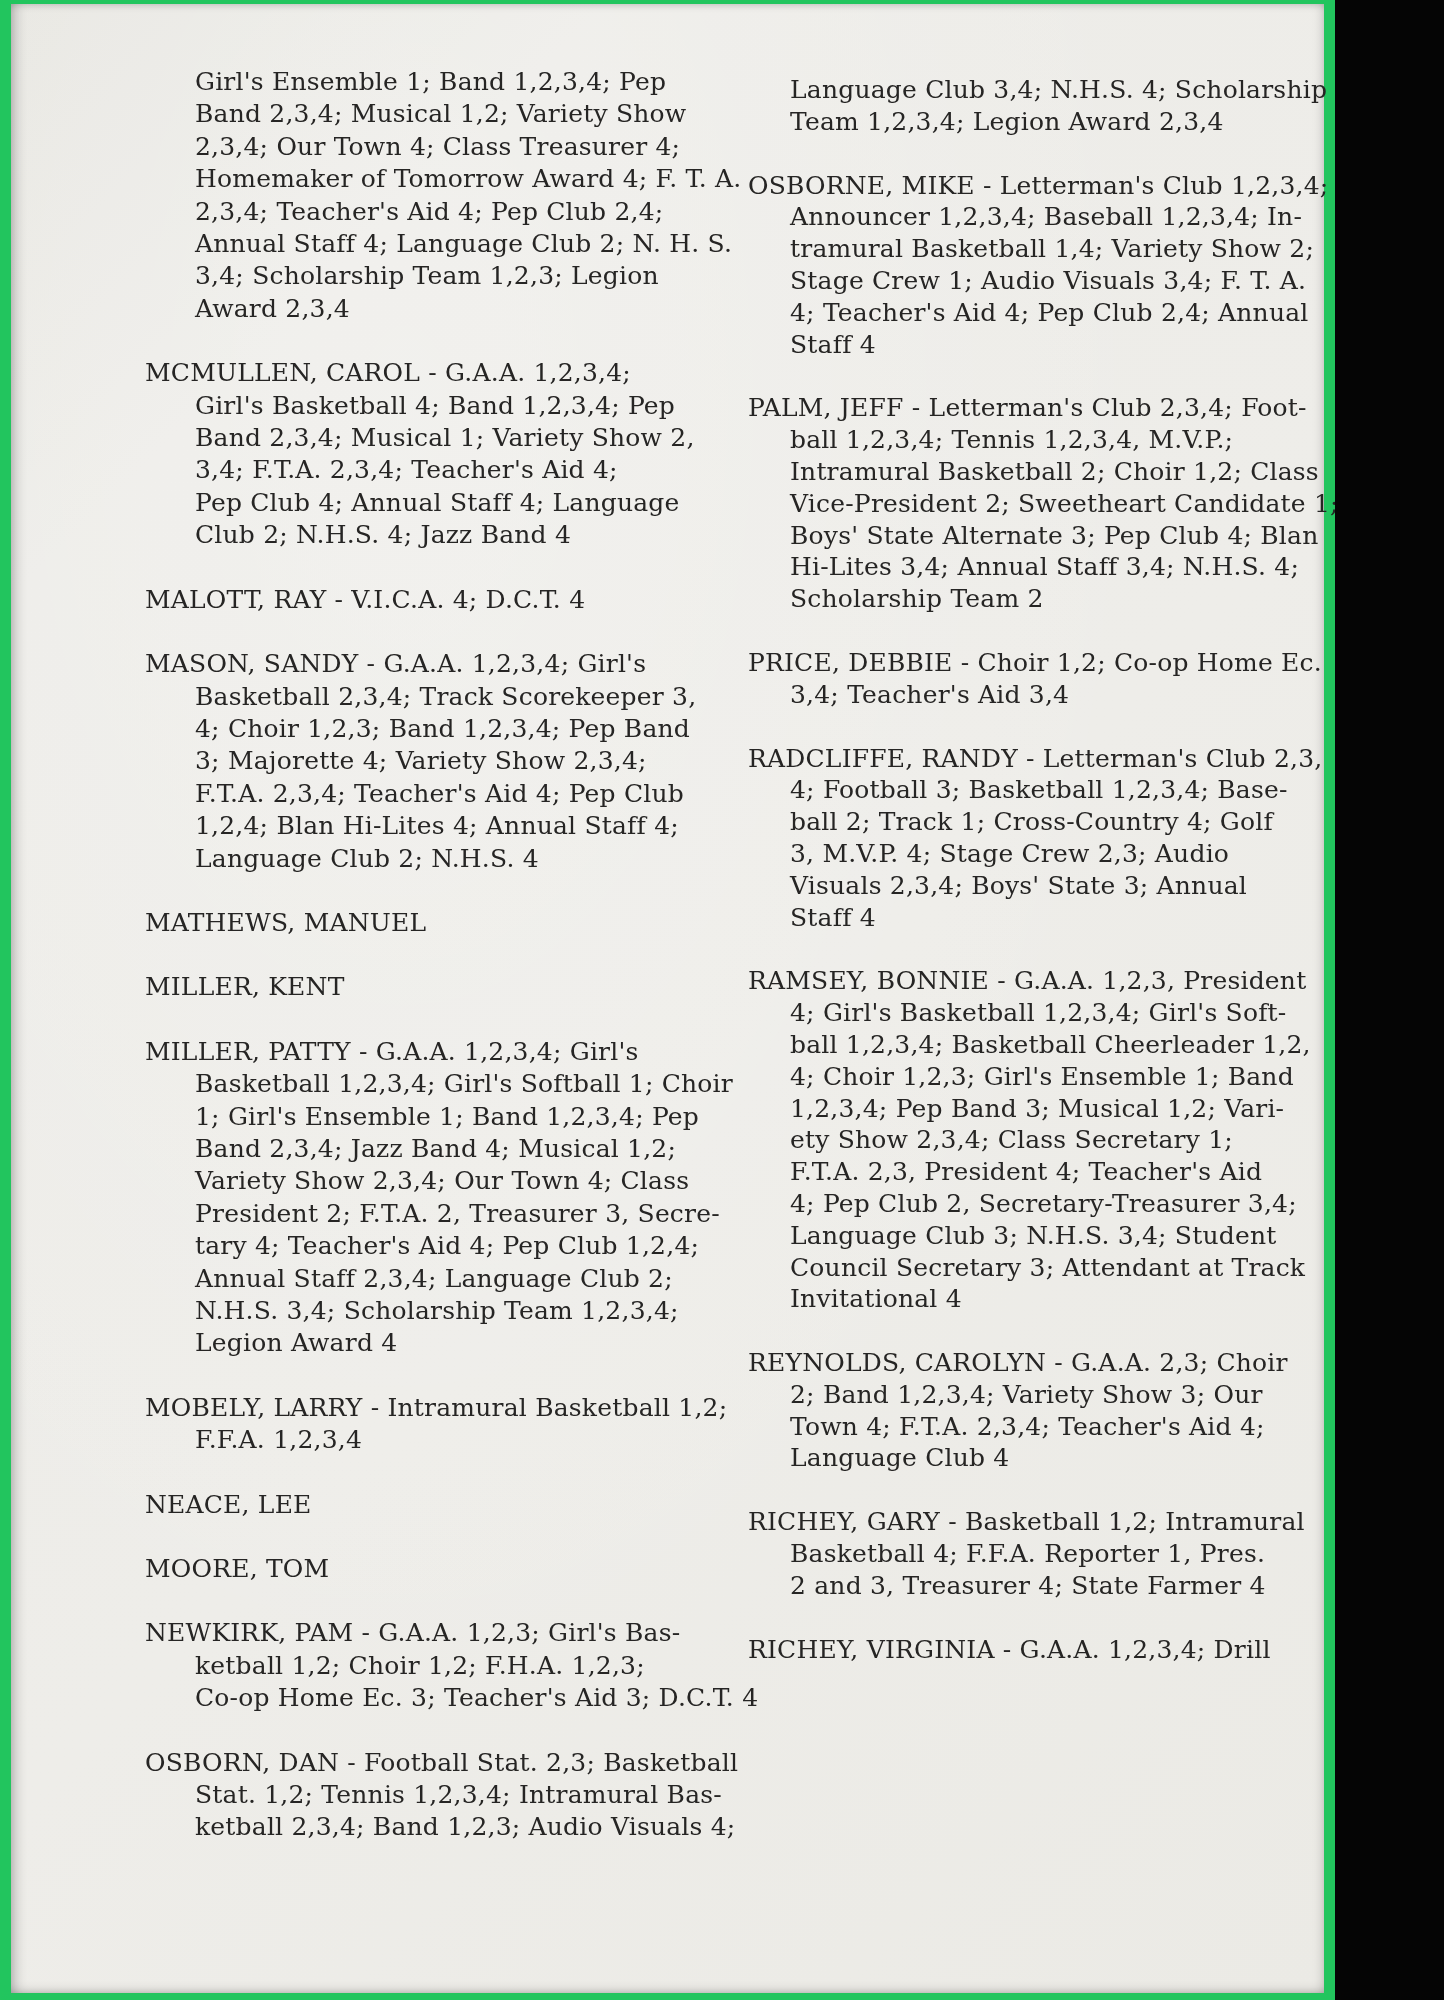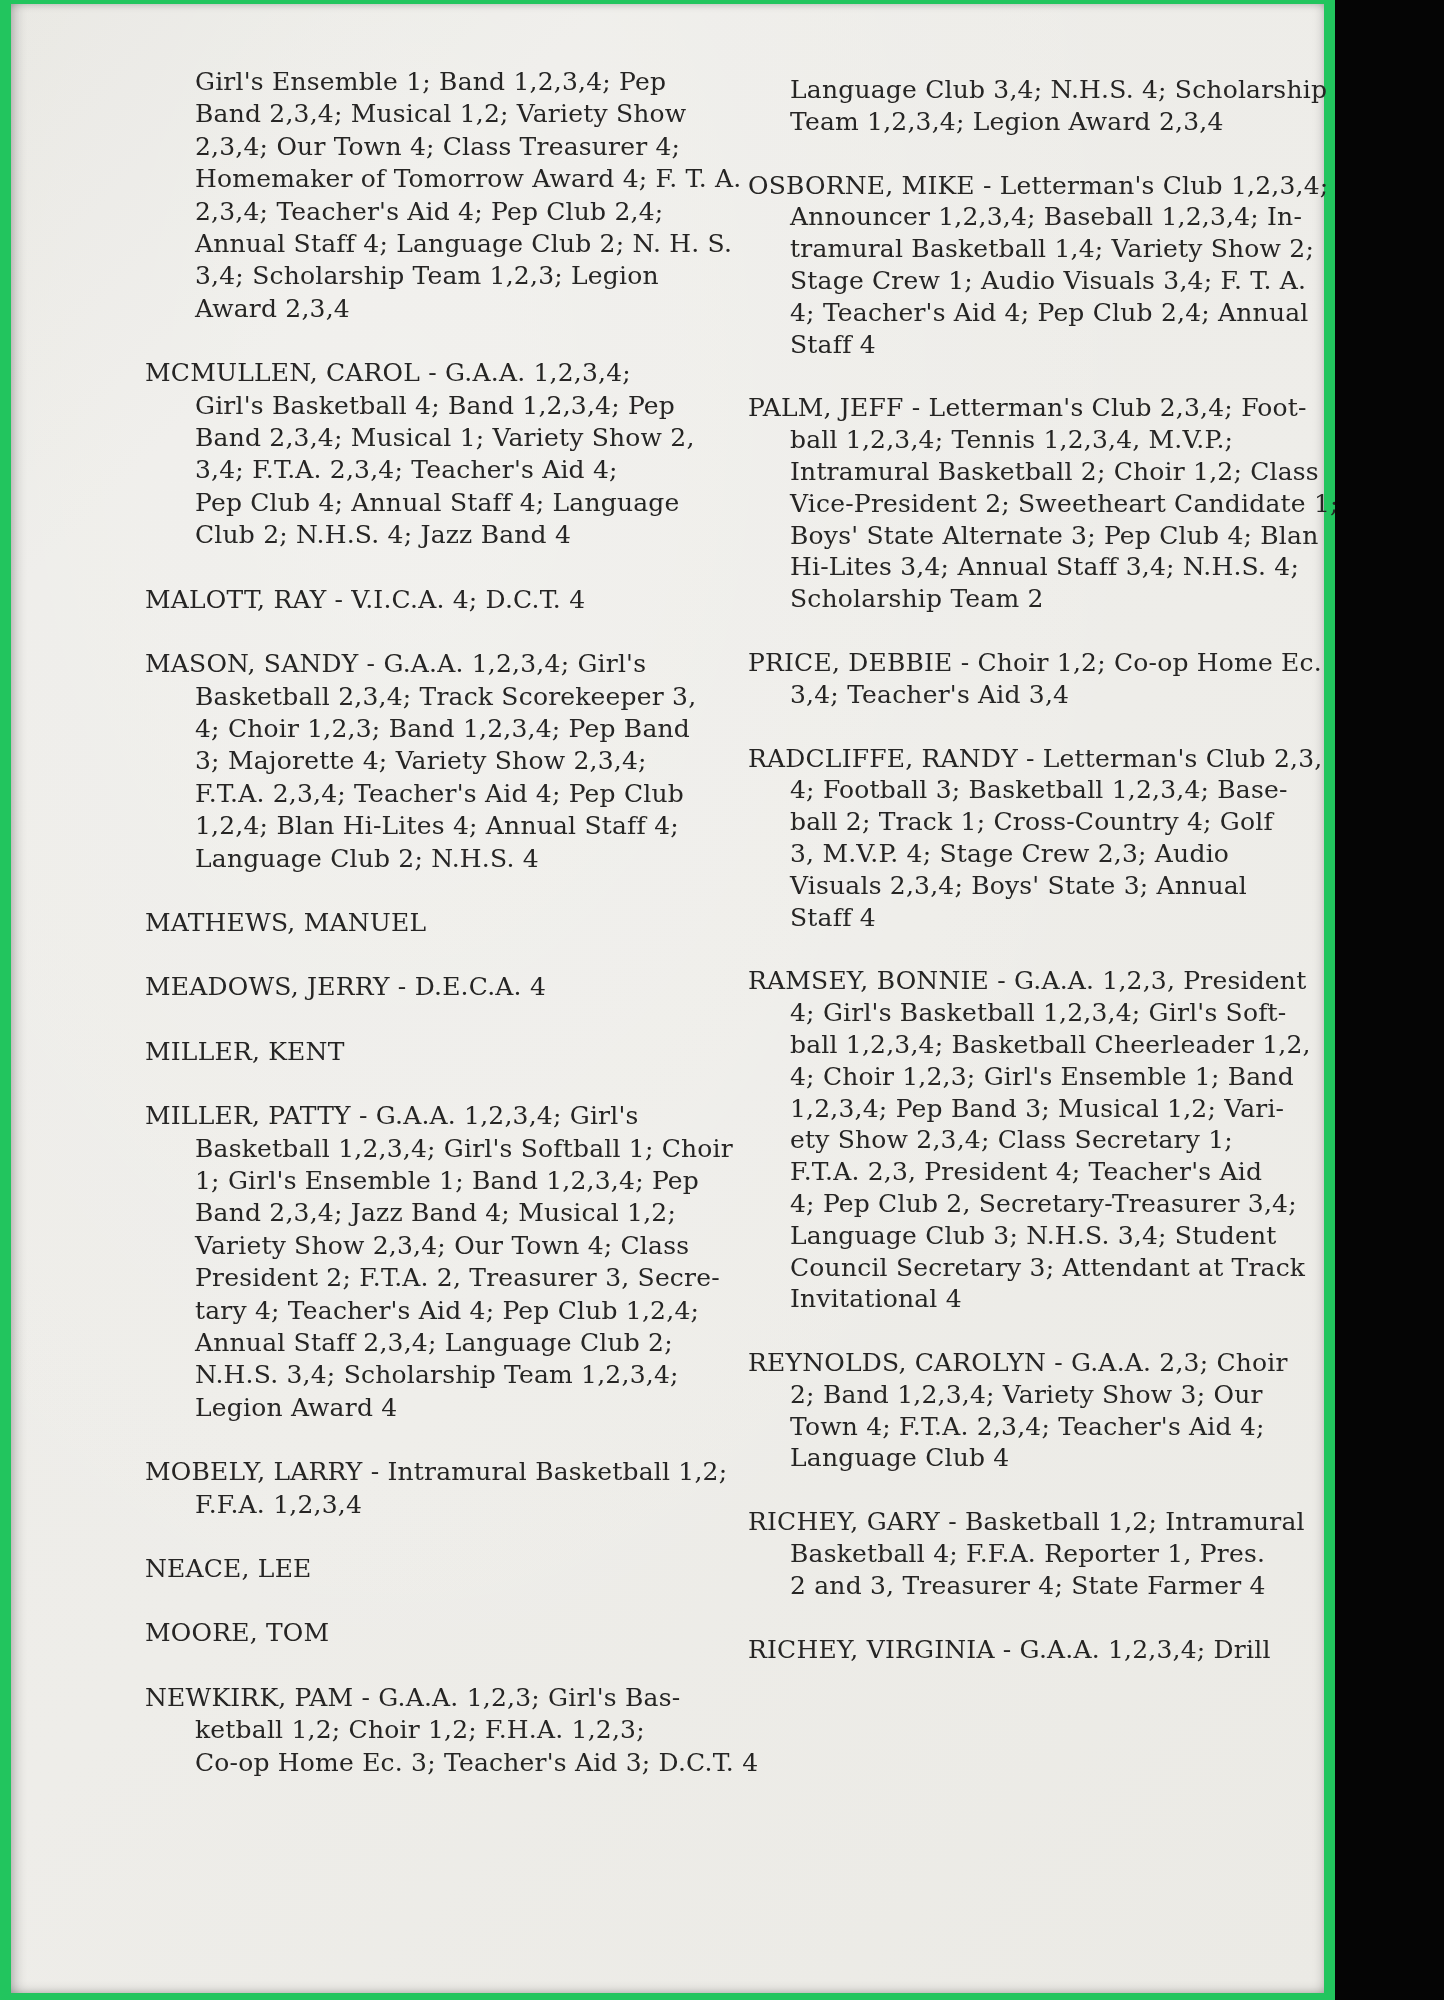--- a/index.html
+++ b/index.html
@@ -91,39 +91,41 @@
 Club 2; N.H.S. 4; Jazz Band 4</p>
       <p class="entry">MALOTT, RAY - V.I.C.A. 4; D.C.T. 4</p>
       <p class="entry">MASON, SANDY - G.A.A. 1,2,3,4; Girl's
 Basketball 2,3,4; Track Scorekeeper 3,
 4; Choir 1,2,3; Band 1,2,3,4; Pep Band
 3; Majorette 4; Variety Show 2,3,4;
 F.T.A. 2,3,4; Teacher's Aid 4; Pep Club
 1,2,4; Blan Hi-Lites 4; Annual Staff 4;
 Language Club 2; N.H.S. 4</p>
       <p class="entry">MATHEWS, MANUEL</p>
-      <p class="entry">MEADOWS, JERRY - D.E.C.A. 4</p>
       <p class="entry">MILLER, KENT</p>
       <p class="entry">MILLER, PATTY - G.A.A. 1,2,3,4; Girl's
 Basketball 1,2,3,4; Girl's Softball 1; Choir
 1; Girl's Ensemble 1; Band 1,2,3,4; Pep
 Band 2,3,4; Jazz Band 4; Musical 1,2;
 Variety Show 2,3,4; Our Town 4; Class
 President 2; F.T.A. 2, Treasurer 3, Secre-
 tary 4; Teacher's Aid 4; Pep Club 1,2,4;
 Annual Staff 2,3,4; Language Club 2;
 N.H.S. 3,4; Scholarship Team 1,2,3,4;
 Legion Award 4</p>
       <p class="entry">MOBELY, LARRY - Intramural Basketball 1,2;
 F.F.A. 1,2,3,4</p>
       <p class="entry">NEACE, LEE</p>
       <p class="entry">MOORE, TOM</p>
       <p class="entry">NEWKIRK, PAM - G.A.A. 1,2,3; Girl's Bas-
 ketball 1,2; Choir 1,2; F.H.A. 1,2,3;
 Co-op Home Ec. 3; Teacher's Aid 3; D.C.T. 4</p>
+      <p class="entry">OSBORN, DAN - Football Stat. 2,3; Basketball
+Stat. 1,2; Tennis 1,2,3,4; Intramural Bas-
+ketball 2,3,4; Band 1,2,3; Audio Visuals 4;</p>
     </div>
 
     <div class="col col-right">
       <p class="entry cont">Language Club 3,4; N.H.S. 4; Scholarship
 Team 1,2,3,4; Legion Award 2,3,4</p>
       <p class="entry">OSBORNE, MIKE - Letterman's Club 1,2,3,4;
 Announcer 1,2,3,4; Baseball 1,2,3,4; In-
 tramural Basketball 1,4; Variety Show 2;
 Stage Crew 1; Audio Visuals 3,4; F. T. A.
 4; Teacher's Aid 4; Pep Club 2,4; Annual

